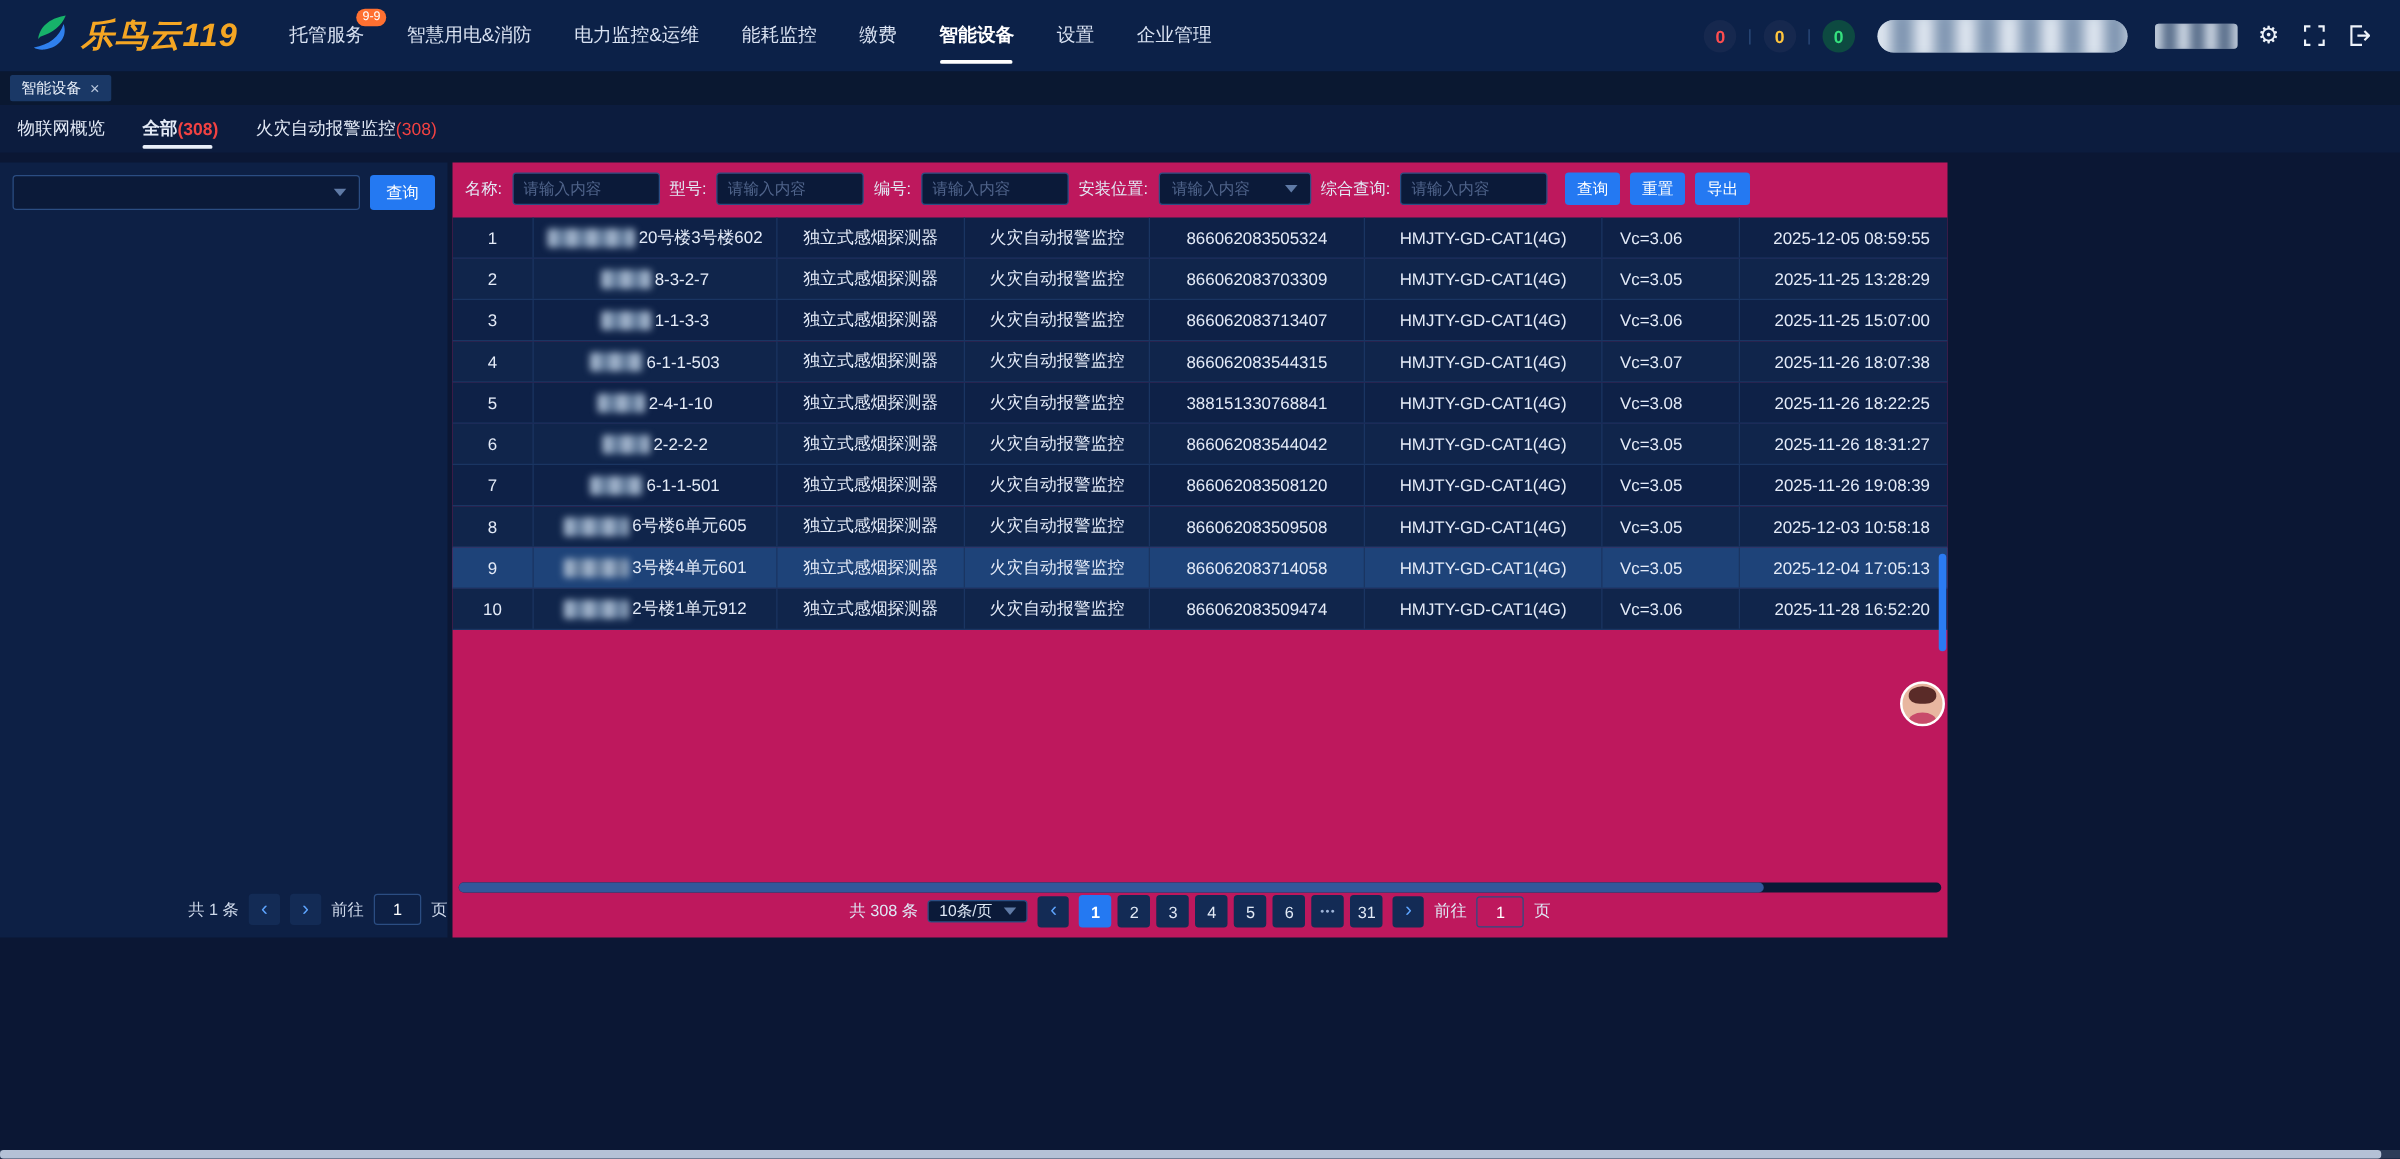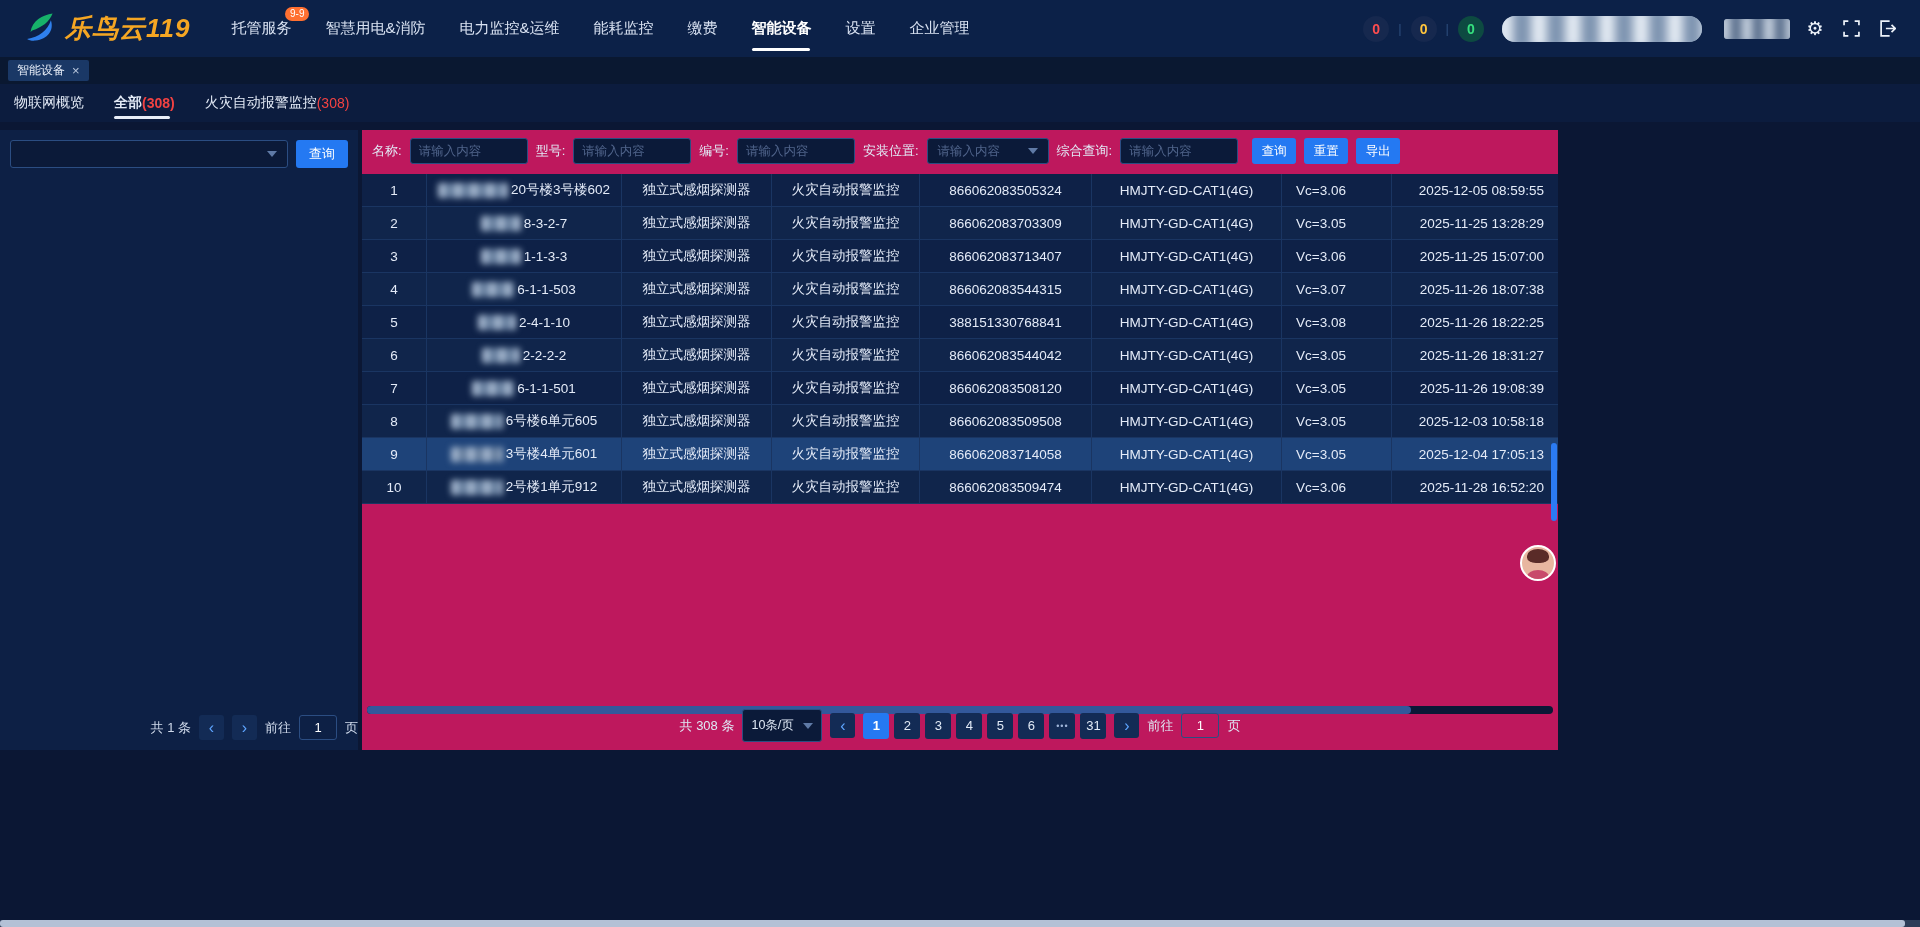--- a/index.html
+++ b/index.html
@@ -84,21 +84,21 @@
 
   .hscroll { position:absolute; left:5px; right:5px; bottom:36px; height:8px; background:#0a1836; border-radius:4px; }
   .hscroll i { position:absolute; left:0; top:0; height:8px; width:88%; background:#33589b; border-radius:4px; display:block; }
   .vscroll-thumb { position:absolute; right:1px; top:313px; width:6px; height:78px; background:#2b7bf3; border-radius:3px; }
 
   .avatar { position:absolute; right:2px; top:415px; width:36px; height:36px; border-radius:50%; border:2px solid #fff; background:#e8b6a0; overflow:hidden; cursor:pointer; }
   .avatar::before { content:""; position:absolute; top:2px; left:5px; right:5px; height:14px; border-radius:50% 50% 40% 40%; background:#5a2b28; }
   .avatar::after { content:""; position:absolute; bottom:-4px; left:5px; right:5px; height:13px; border-radius:50% 50% 0 0; background:#c84b6b; }
 
   .mp-foot { position:absolute; bottom:8px; left:0; right:0; display:flex; align-items:center; justify-content:center; gap:8px; font-size:13px; color:#dfe8f5; }
-  .select.pagesize { width:80px; height:33px; padding:0 8px; font-size:12.5px; color:#dfe8f5; }
+  .select.pagesize { width:80px; height:18px; padding:0 8px; font-size:12.5px; color:#dfe8f5; }
   .pages { display:flex; gap:5px; }
   .page-btn { min-width:26px; height:26px; padding:0 4px; background:#132b55; border:none; border-radius:3px; color:#e2eaf6; font-size:13px; cursor:pointer; display:flex; align-items:center; justify-content:center; font-family:inherit; }
   .page-btn.active { background:#2479f2; color:#fff; font-weight:bold; }
   .page-btn.ellipsis { color:#9fb4d8; font-size:9px; letter-spacing:1px; }
 
   .bottom-scrollbar { position:absolute; left:0; right:0; bottom:0; height:7px; background:#2c3c58; }
   .bottom-scrollbar i { position:absolute; left:0; top:0; bottom:0; width:99.2%; background:#b4c1d6; border-radius:3px; display:block; }
 </style>
 </head>
 <body>

